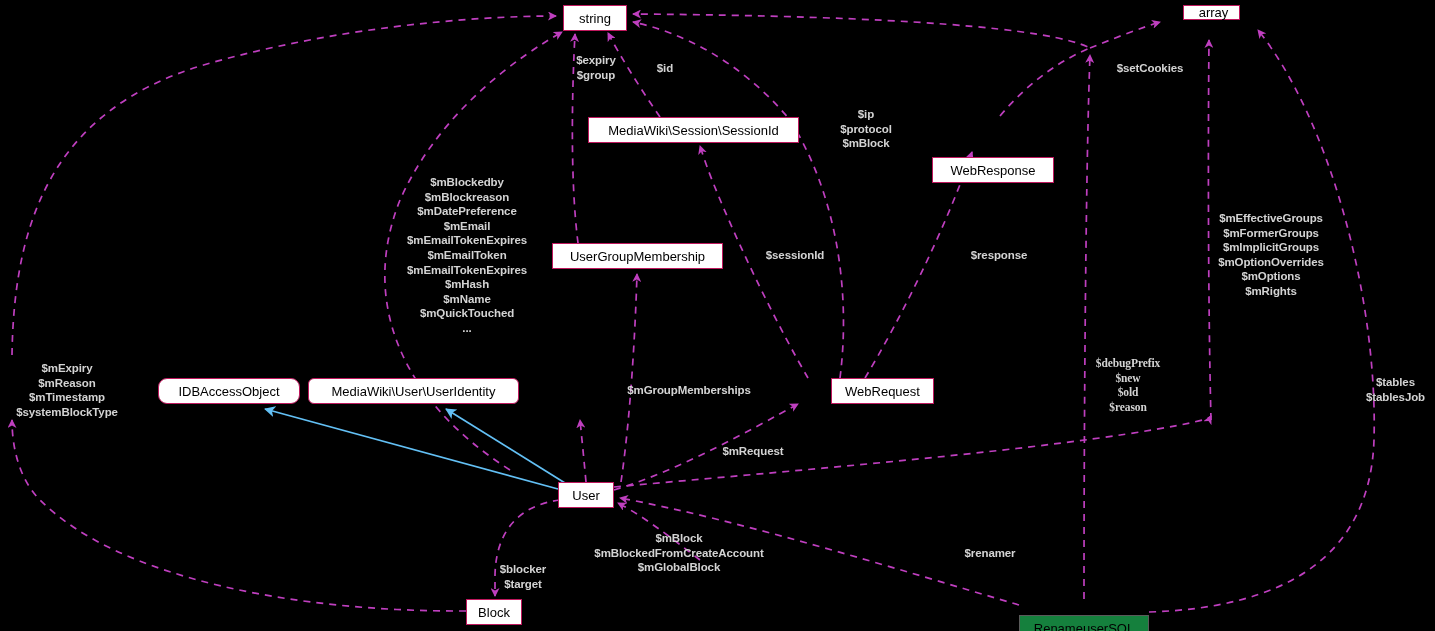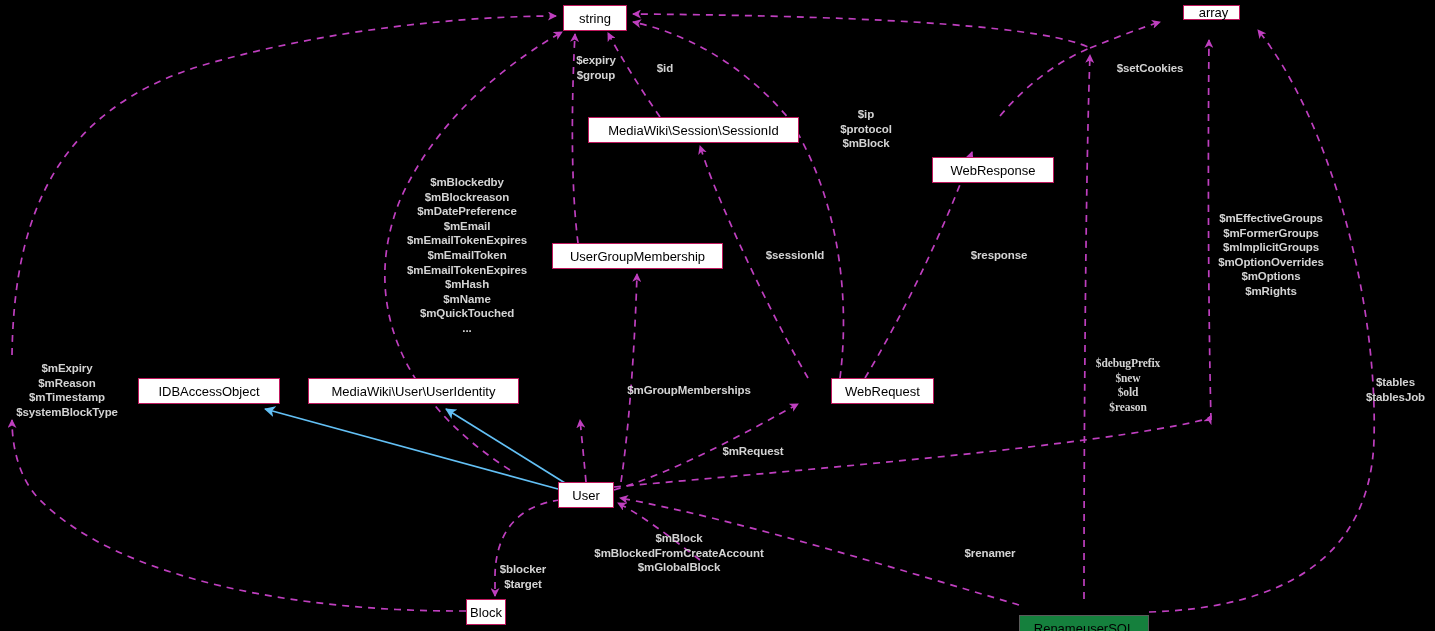--- a/index.html
+++ b/index.html
@@ -88,33 +88,33 @@
   </div>
   <div class="node" style="left:588px;top:117px;width:211px;height:26px;align-items:center;">
     <span>MediaWiki\Session\SessionId</span>
   </div>
   <div class="node" style="left:932px;top:116px;width:122px;height:26px;margin-top:41px;">
     <span>WebResponse</span>
   </div>
   <div class="node" style="left:552px;top:243px;width:171px;height:26px;">
     <span>UserGroupMembership</span>
   </div>
-  <div class="node" style="left:138px;top:378px;width:142px;height:26px;">
+  <div class="node" style="left:158px;top:378px;width:142px;height:26px;border-radius:9px;">
     <span>IDBAccessObject</span>
   </div>
-  <div class="node" style="left:308px;top:378px;width:211px;height:26px;">
+  <div class="node" style="left:308px;top:378px;width:211px;height:26px;border-radius:6px;">
     <span>MediaWiki\User\UserIdentity</span>
   </div>
   <div class="node" style="left:796px;top:378px;width:103px;height:26px;margin-left:35px;">
     <span>WebRequest</span>
   </div>
   <div class="node" style="left:558px;top:482px;width:56px;height:26px;">
     <span>User</span>
   </div>
-  <div class="node" style="left:466px;top:599px;width:40px;height:26px;">
+  <div class="node" style="left:466px;top:599px;width:56px;height:26px;">
     <span>Block</span>
   </div>
   <div class="node focus" style="left:1019px;top:599px;width:130px;height:26px;">
     <span>RenameuserSQL</span>
   </div>
 
   <div class="elabel" style="left:563px;top:53px;width:66px;">
       <div>$expiry</div>
       <div>$group</div>
     </div>

